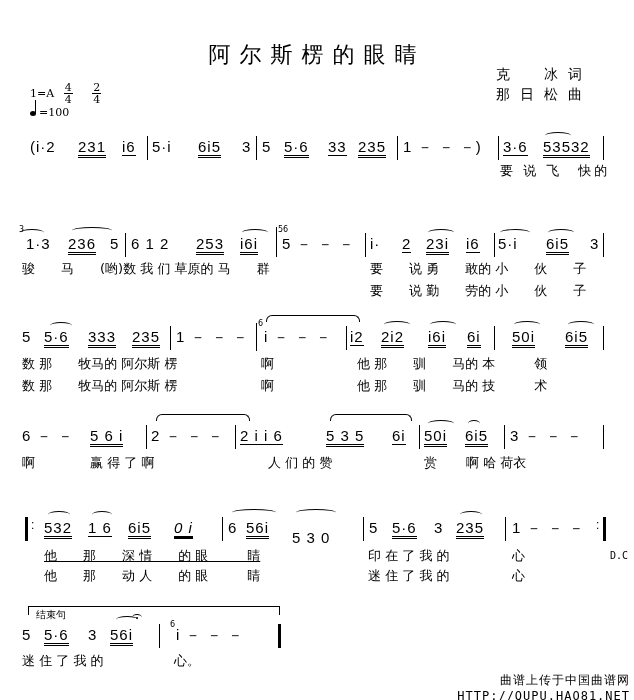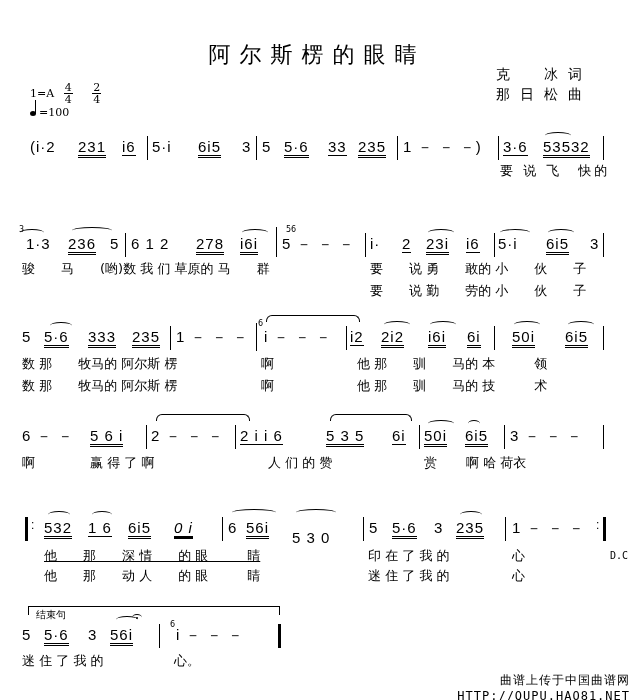--- a/index.html
+++ b/index.html
@@ -69,25 +69,25 @@
 
 <div class="row" style="top:225px;">
   <span class="grace" style="left:19px;top:0px;">3</span>
   <div class="slur" style="left:20px;top:4px;width:24px;"></div>
   <span class="notes" style="left:26px;top:10px;">1·3</span>
   <div class="slur" style="left:72px;top:2px;width:40px;"></div>
   <span class="notes" style="left:68px;top:10px;border-bottom:3px double #000;">236</span>
   <span class="notes" style="left:110px;top:10px;">5</span>
   <div class="bar" style="left:125px;top:8px;height:24px;"></div>
   <span class="notes" style="left:131px;top:10px;">6  1  2</span>
-  <span class="notes" style="left:196px;top:10px;border-bottom:3px double #000;">278</span>
+  <span class="notes" style="left:196px;top:10px;border-bottom:3px double #000;">253</span>
   <div class="slur" style="left:242px;top:4px;width:26px;"></div>
   <span class="notes" style="left:240px;top:10px;border-bottom:3px double #000;">i6i</span>
   <div class="bar" style="left:276px;top:2px;height:30px;"></div>
-  <span class="grace" style="left:278px;top:0px;margin-left:8px;">56</span>
+  <span class="grace" style="left:278px;top:0px;">56</span>
   <span class="notes" style="left:282px;top:10px;">5  －  －  －</span>
   <div class="bar" style="left:365px;top:8px;height:24px;"></div>
   <span class="notes" style="left:370px;top:10px;">i·</span>
   <span class="notes" style="left:402px;top:10px;border-bottom:1px solid #000;">2</span>
   <div class="slur" style="left:428px;top:4px;width:26px;"></div>
   <span class="notes" style="left:426px;top:10px;border-bottom:3px double #000;">23i</span>
   <span class="notes" style="left:466px;top:10px;border-bottom:1px solid #000;">i6</span>
   <div class="bar" style="left:494px;top:8px;height:24px;"></div>
   <div class="slur" style="left:500px;top:4px;width:30px;"></div>
   <span class="notes" style="left:498px;top:10px;">5·i</span>

